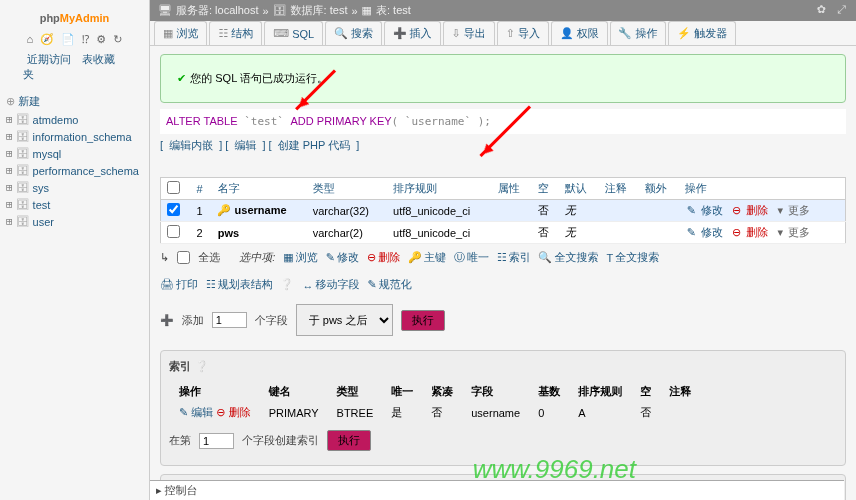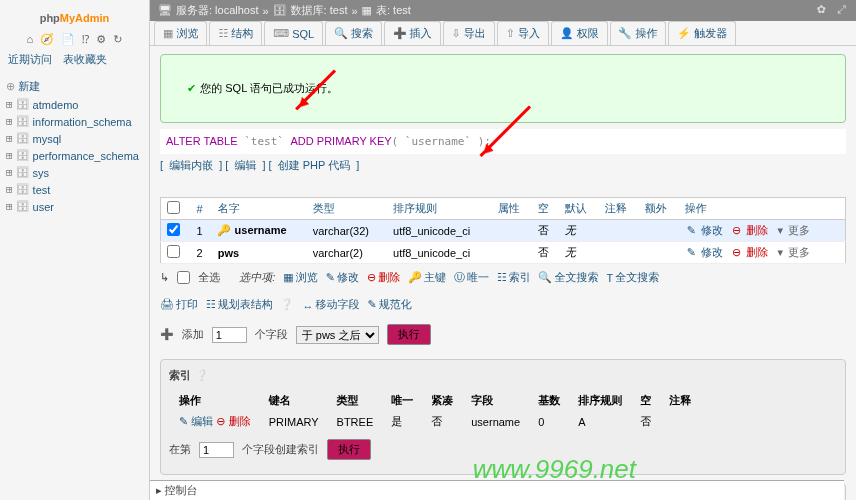--- a/index.html
+++ b/index.html
@@ -2,51 +2,51 @@
 <html><head>
 <meta charset="utf-8">
 <style>
 *{box-sizing:border-box;margin:0;padding:0;font-family:"Microsoft YaHei",Arial,sans-serif;font-size:11px}
 body{background:#f5f5f5;width:856px;height:500px;overflow:hidden;position:relative}
 .logo{font-size:18px;font-weight:bold;padding:6px 0 2px;text-align:center}
 .logo .p1{color:#666}.logo .p2{color:#f80}
 .sidebar{position:absolute;left:0;top:0;width:150px;height:500px;background:#f5f5f5;border-right:1px solid #ccc}
 .side-icons{text-align:center;padding:2px 0;color:#666}
 .side-icons span{margin:0 2px;cursor:pointer}
-.side-links{padding:4px 4px;color:#235a81;font-size:11px}
+.side-links{padding:4px 23px;color:#235a81;font-size:11px}
 .side-links a{color:#235a81;text-decoration:none;margin:0 4px}
 .tree{padding:6px 4px}
 .tree-item{padding:2px 2px;color:#235a81;cursor:pointer;display:flex;align-items:center;gap:3px}
 .tree-item .plus{color:#888;font-family:monospace}
 .tree-item .ico{color:#999}
 .main{position:absolute;left:150px;top:0;right:0;height:500px;overflow:auto;background:#f5f5f5}
 .topbar{background:#888;color:#eee;padding:3px 8px;font-size:11px;display:flex;align-items:center;gap:4px;position:relative}
 .topbar .gear{position:absolute;right:30px;top:3px;color:#ddd}
 .topbar .exit{position:absolute;right:10px;top:3px;color:#ddd}
 .tabs{background:#f5f5f5;border-bottom:1px solid #ccc;padding:0 4px;display:flex}
 .tab{padding:4px 8px;color:#235a81;border:1px solid #ccc;border-bottom:none;background:#f5f5f5;margin-right:2px;display:flex;align-items:center;gap:3px;border-radius:3px 3px 0 0;cursor:pointer}
 .tab .ti{color:#888}
 .content{padding:8px 10px}
-.success{background:#e6ffe6;border:1px solid #9c9;border-radius:4px;padding:26px;margin-bottom:6px}
+.success{background:#e6ffe6;border:1px solid #9c9;border-radius:4px;padding:16px;margin-bottom:6px}
 .success .chk{color:#0a0;margin-right:4px}
 .sqlbox{background:#fff;padding:6px;font-family:monospace;font-size:11px;color:#888;margin-bottom:4px}
 .sqlbox .kw{color:#909}
 .links-row{text-align:left;color:#235a81;margin-bottom:24px}
 .links-row a{color:#235a81;text-decoration:none;margin:0 3px}
 .tbl{background:#fff;border:1px solid #ccc;width:100%;border-collapse:collapse}
 .tbl th{background:#fff;border-bottom:1px solid #ccc;padding:3px 6px;text-align:left;color:#235a81;font-weight:normal}
 .tbl td{padding:3px 6px;border-bottom:1px solid #eee}
 .tbl tr.hl{background:#e6f0ff}
 .row-actions{white-space:nowrap;color:#235a81}
 .row-actions span{margin:0 2px;cursor:pointer}
 .act-edit{color:#235a81}.act-del{color:#c00}.act-more{color:#666}
 .toolbar{padding:6px 0;color:#444;display:flex;align-items:center;gap:8px;flex-wrap:wrap;font-size:11px}
 .toolbar a{color:#235a81;text-decoration:none;display:inline-flex;align-items:center;gap:2px}
 input[type=text]{border:1px solid #aaa;padding:1px 3px;font-size:11px}
-select{border:1px solid #aaa;font-size:11px;padding:1px}
+select{border:1px solid #aaa;font-size:11px;padding:8px}
 button{border:1px solid #888;background:#be185d;padding:2px 10px;font-size:11px;cursor:pointer;border-radius:2px}
 .panel{background:#eee;border:1px solid #ccc;border-radius:4px;padding:8px;margin:8px 0}
 .panel h3{font-size:11px;font-weight:bold;color:#444;margin-bottom:6px;display:flex;align-items:center;gap:4px}
 .idx-tbl{font-size:11px}
 .idx-tbl th,.idx-tbl td{padding:2px 8px;text-align:left}
 .warn{background:#fff8e0;border:1px solid #e0c040;border-radius:3px;padding:6px;margin:4px 0}
 .warn .tri{color:#e0a000;margin-right:4px}
 .watermark{position:absolute;right:220px;bottom:15px;font-size:26px;color:#3c3;font-style:italic;opacity:.8;pointer-events:none}
 .fz-btn{text-align:right;margin-top:6px}
 .console{position:absolute;bottom:0;left:150px;right:12px;background:#fff;border-top:1px solid #aaa;padding:2px 6px;font-size:11px;color:#444}

